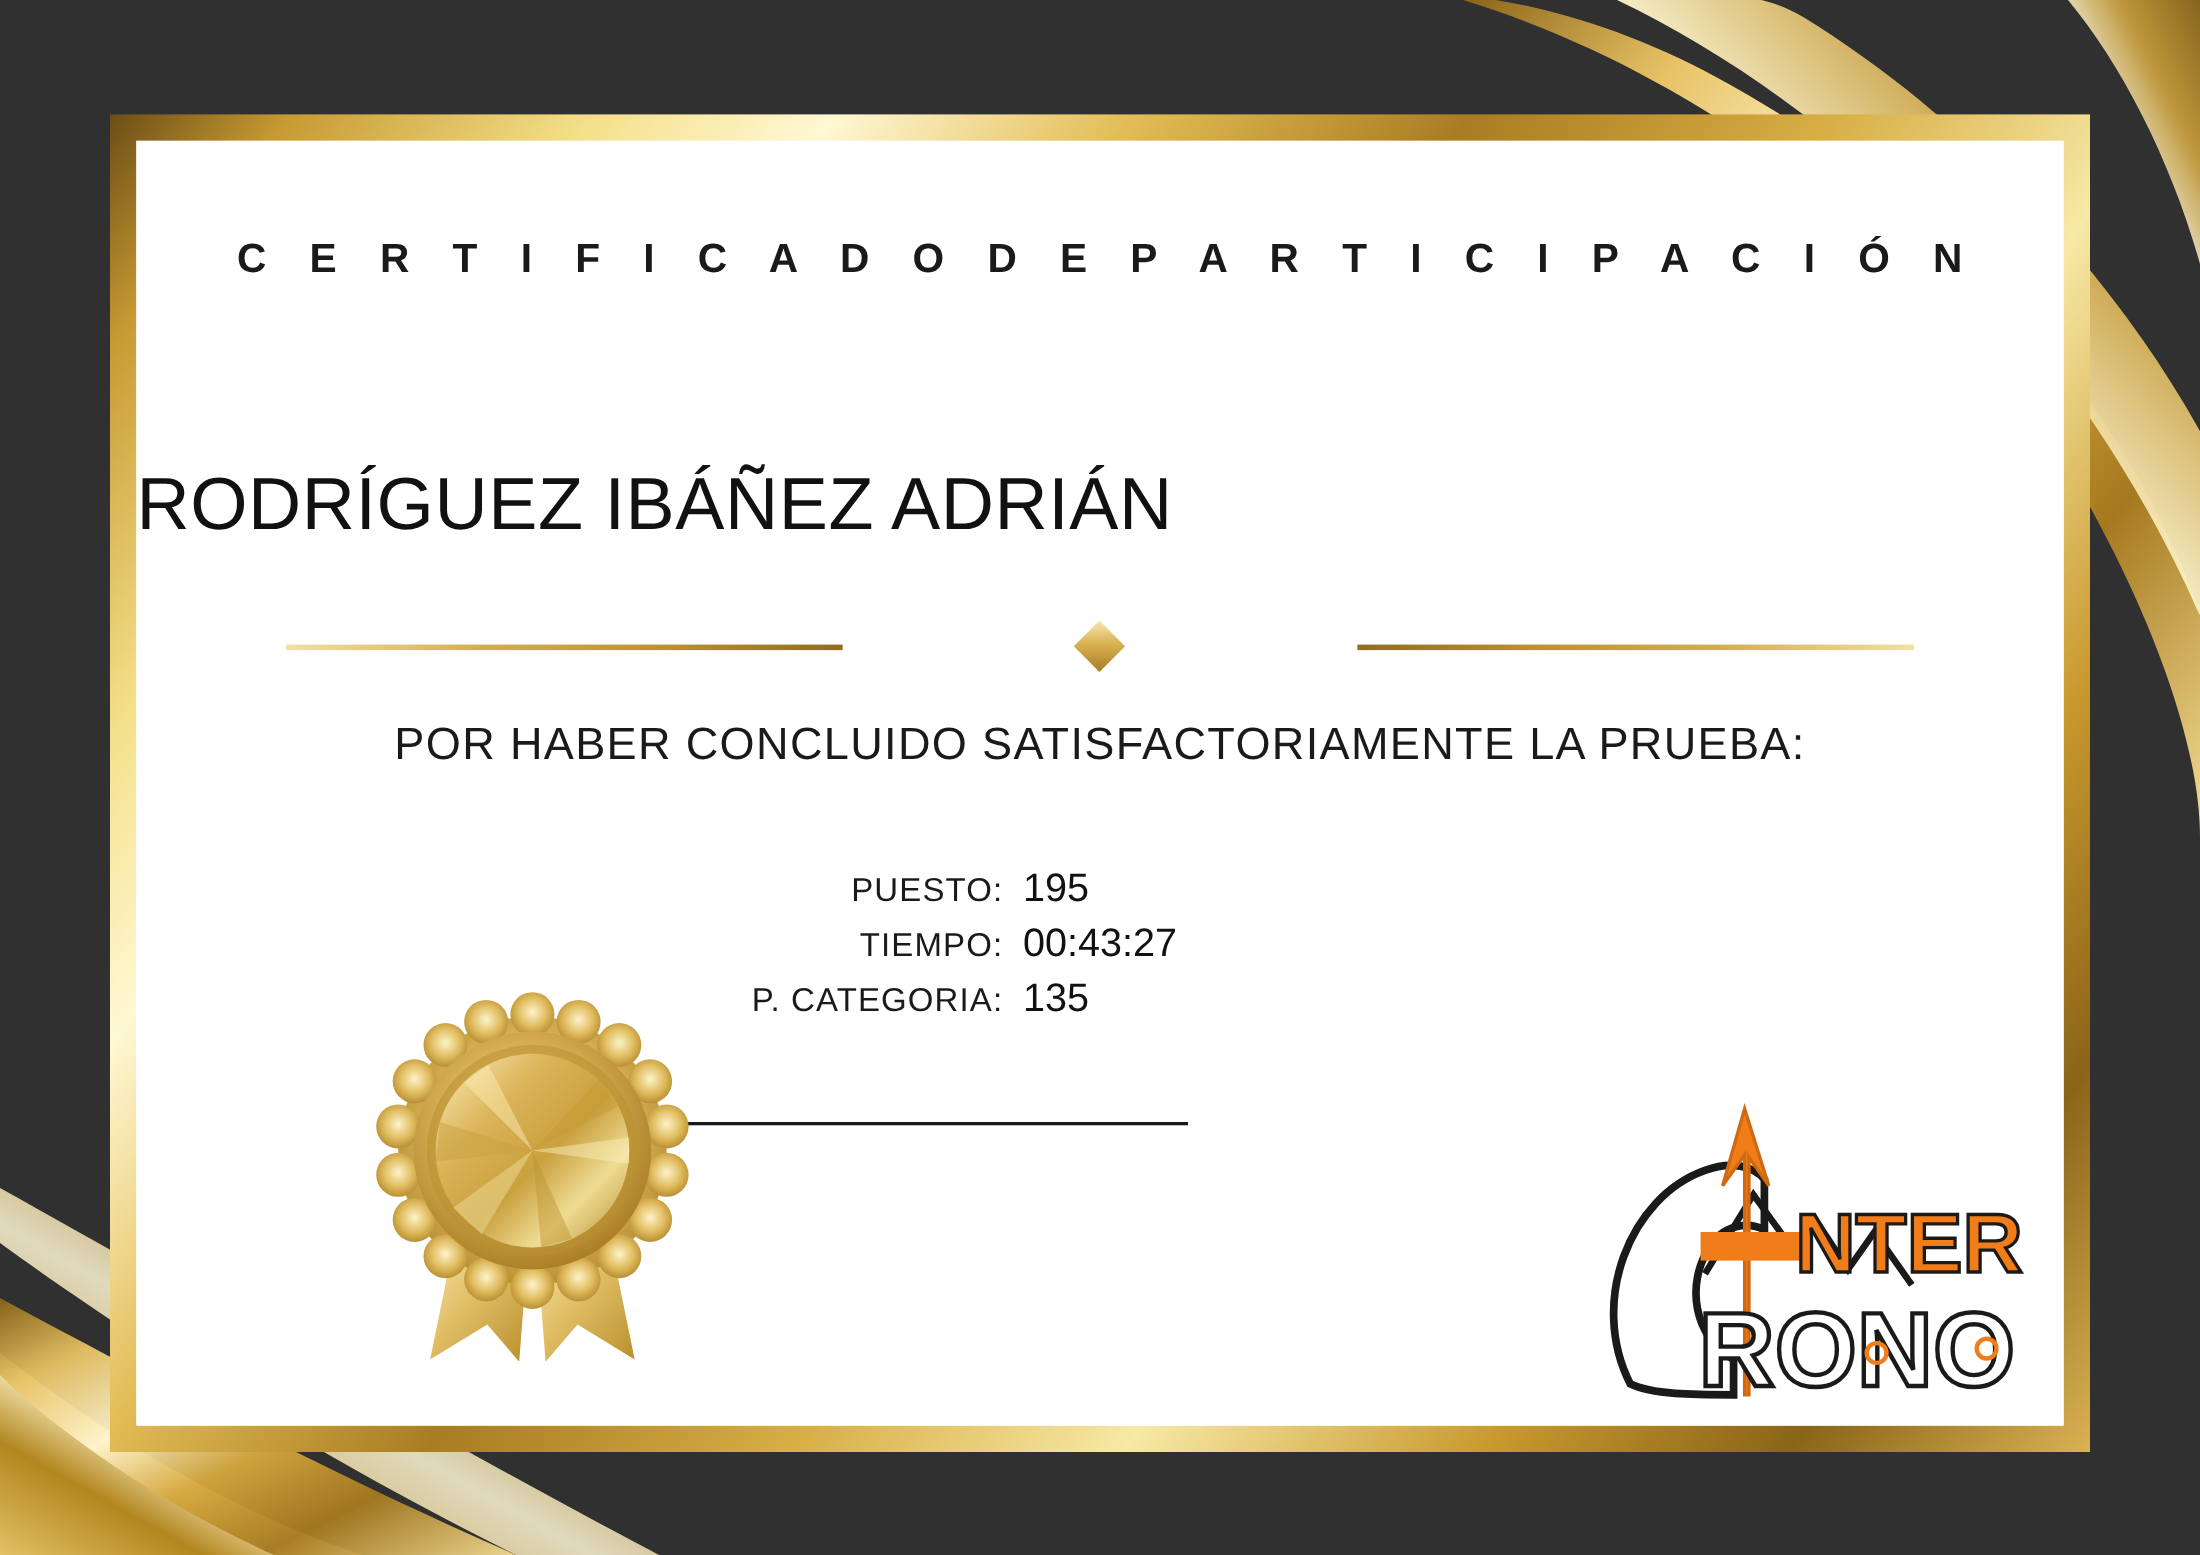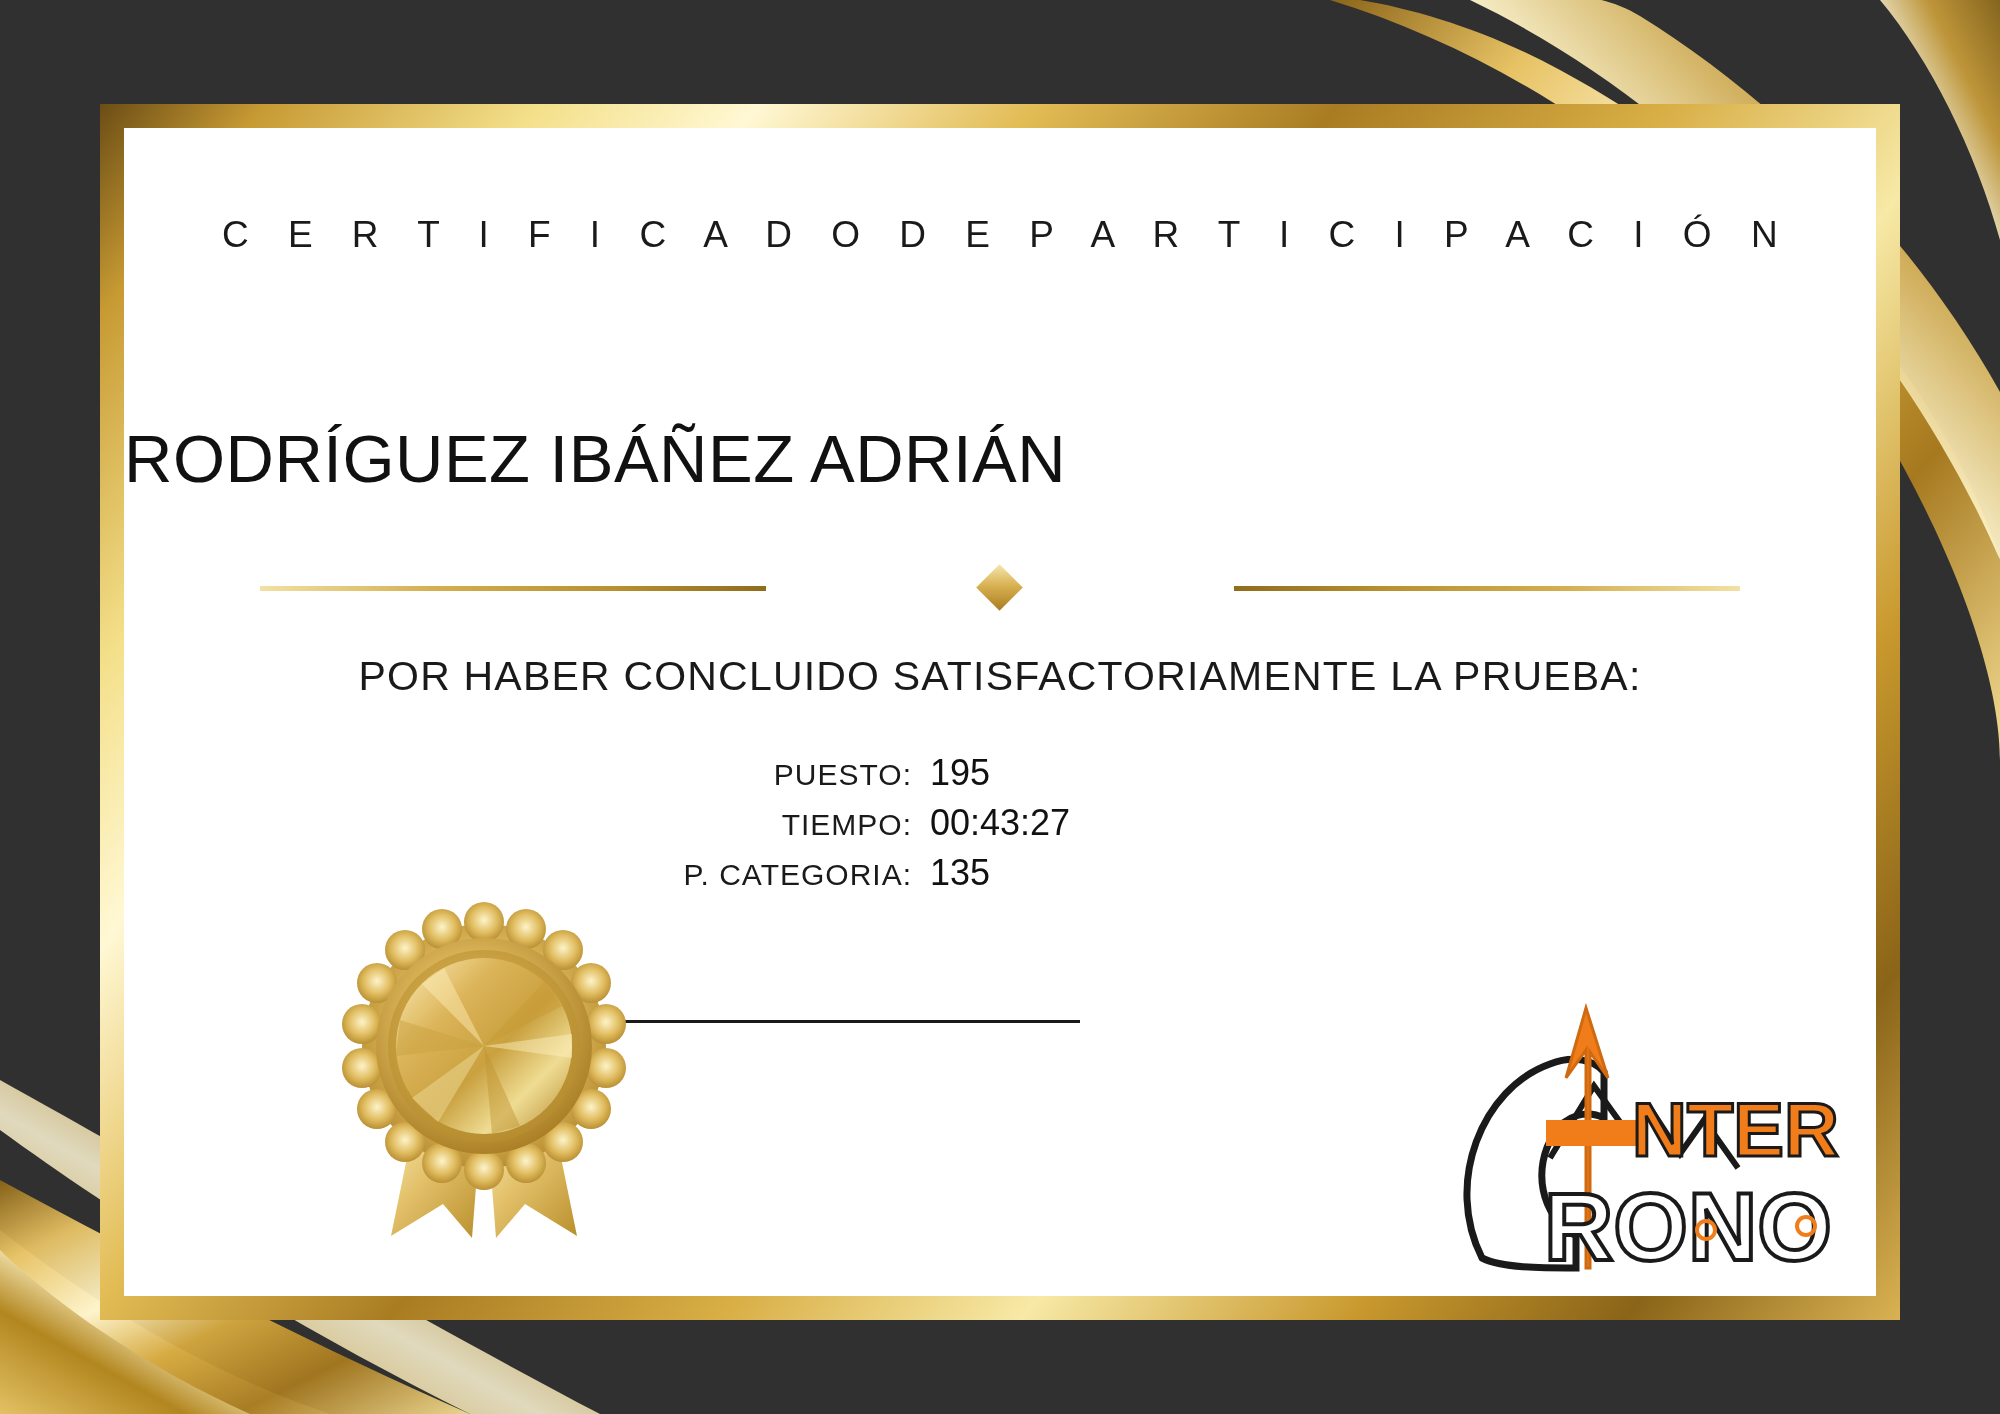--- a/index.html
+++ b/index.html
@@ -74,21 +74,21 @@
 
   .cert-heading {
     position: absolute;
     top: 86px;
     left: 0;
     width: 100%;
     text-align: center;
     font-size: 37px;
     letter-spacing: 14.5px;
     color: #1a1a1a;
-    font-weight: 400;
+    font-weight: 700;
     text-indent: 14px;
   }
 
   .recipient-name {
     position: absolute;
     top: 292px;
     left: 0;
     width: 100%;
     text-align: left;
     font-size: 67px;
@@ -139,21 +139,21 @@
     text-align: center;
     font-size: 41px;
     letter-spacing: 1.2px;
     color: #1a1a1a;
   }
 
   
   .results {
     position: absolute;
     left: 498px;
-    top: 624px;
+    top: 658px;
     width: 600px;
   }
   .result-row {
     display: flex;
     align-items: baseline;
     justify-content: flex-start;
     height: 50px;
   }
   .result-label {
     width: 290px;

